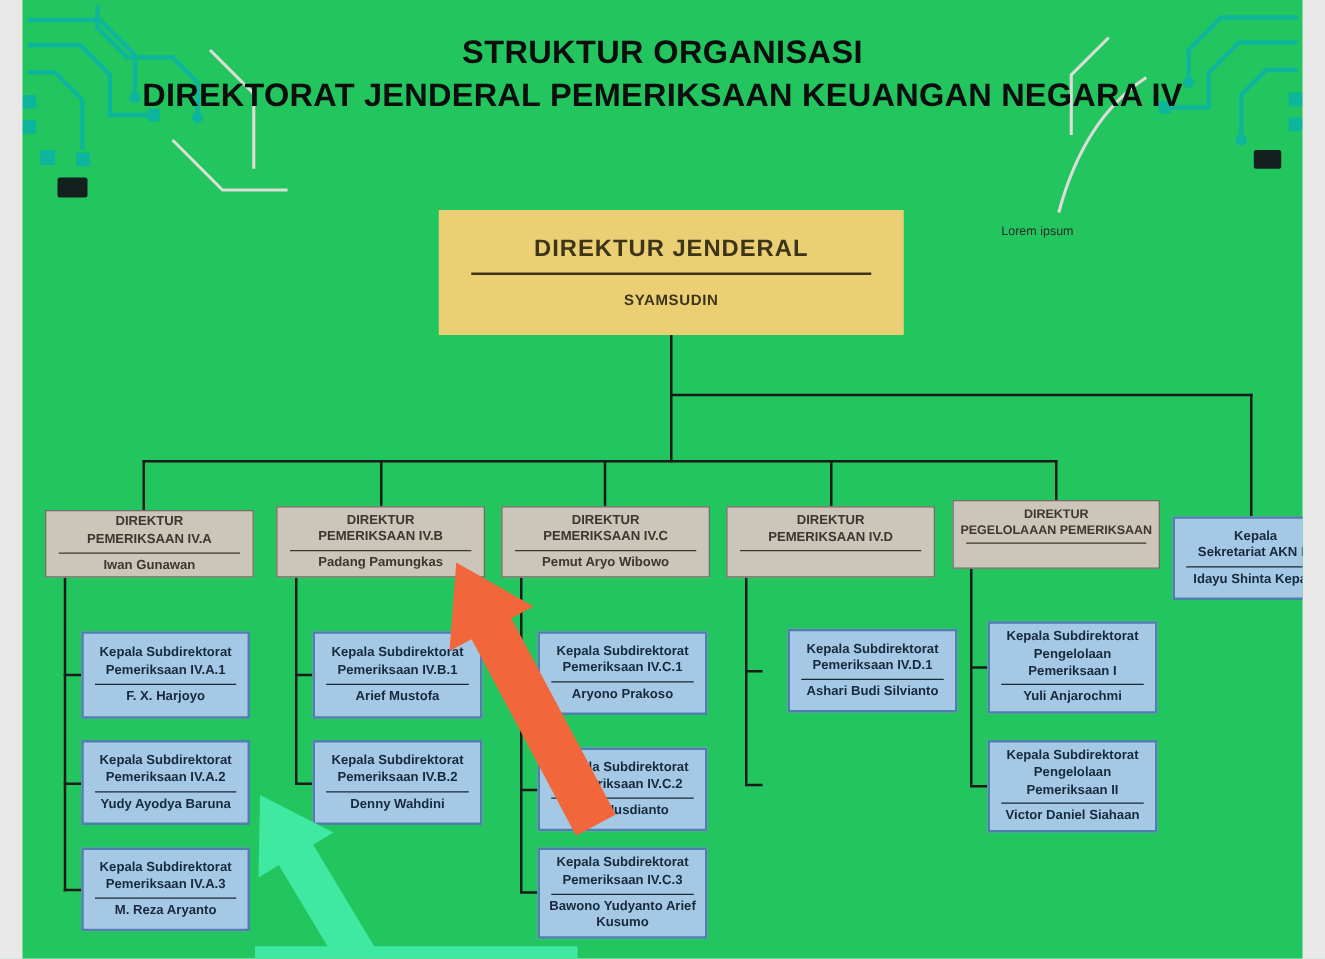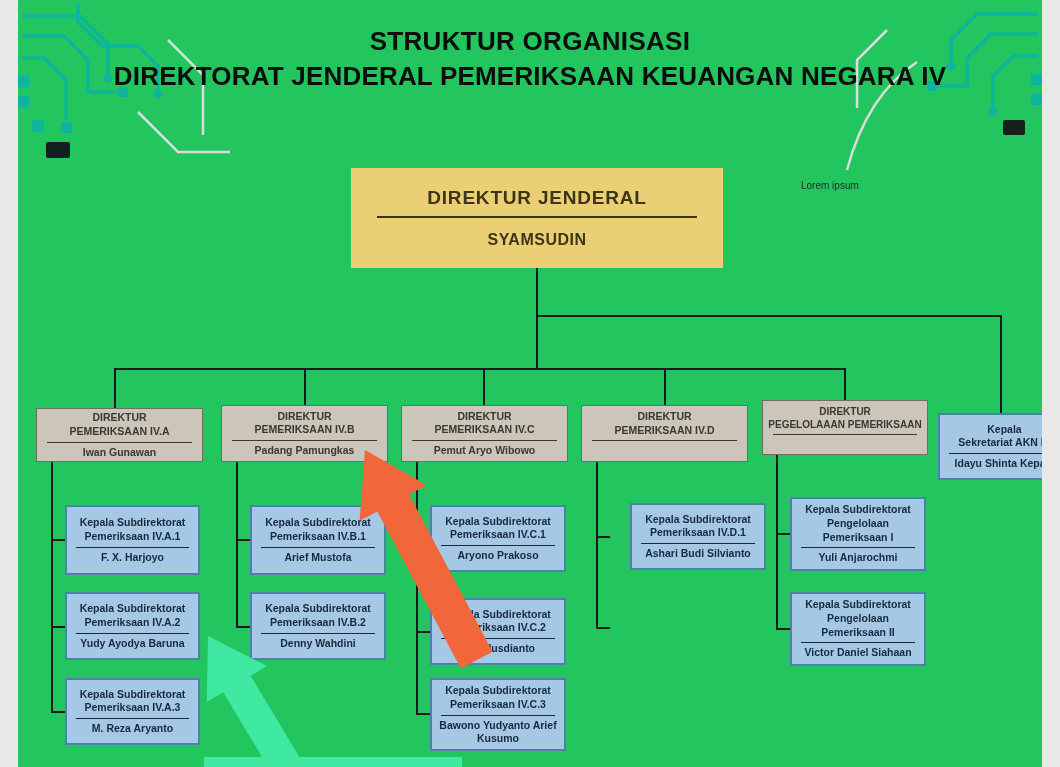--- a/index.html
+++ b/index.html
@@ -21,21 +21,21 @@
   .page-title .t2 { font-size:26px; line-height:36px; letter-spacing:0.2px; }
 
   .lorem { position:absolute; left:783px; top:180px; font-size:10px; color:#2b2b2b; z-index:10; }
 
   
   .top-box { position:absolute; left:333px; top:168px; width:372px; height:100px;
     background:#EACF75; color:#3E3417; display:flex; flex-direction:column;
     align-items:center; justify-content:center; z-index:10; box-sizing:border-box; }
   .tb-title { font-size:19px; font-weight:700; letter-spacing:0.8px; }
   .tb-divider { width:86%; border-top:2.5px solid #3E3417; margin:7px 0 13px; }
-  .tb-name { font-size:16px; font-weight:700; letter-spacing:0.5px; }
+  .tb-name { font-size:12px; font-weight:700; letter-spacing:0.5px; }
 
   
   .box { position:absolute; box-sizing:border-box; display:flex; flex-direction:column;
     align-items:center; justify-content:center; text-align:center; z-index:10;
     padding:3px 4px; }
   .gray { background:#CBC5BA; border:1px solid #6E6C63; color:#3A382F; }
   .blue { background:#A5C9E5; border:2px solid #4F80AC; color:#16293D; }
   .b-title { font-weight:700; font-size:10.5px; line-height:1.3; }
   .b-title .nowrap { white-space:nowrap; }
   .b-divider { width:92%; border-top:1.5px solid currentColor; margin:3px 0; }

